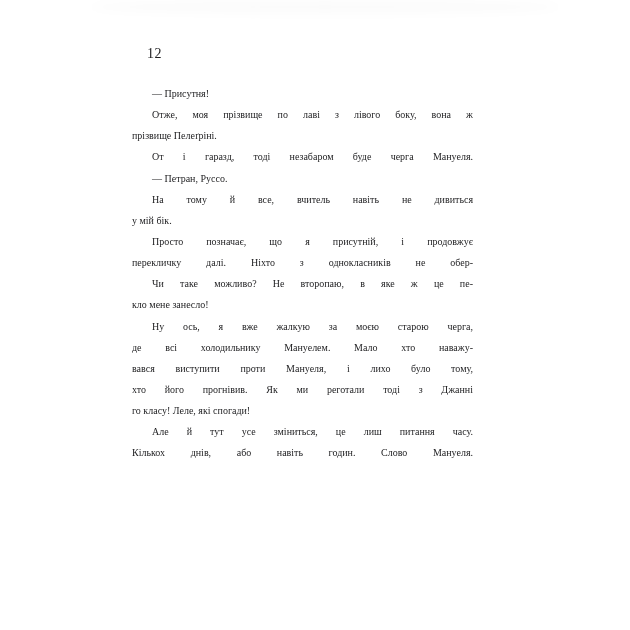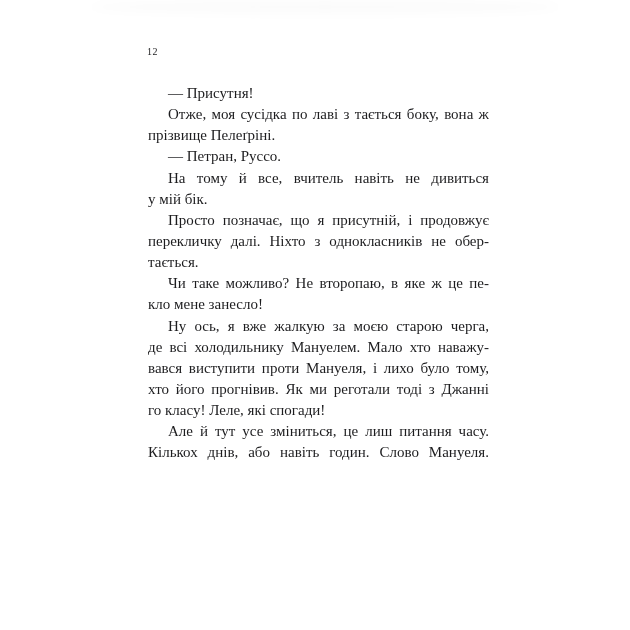--- a/index.html
+++ b/index.html
@@ -28,30 +28,30 @@
     height: 14px;
     background: rgba(0, 0, 0, 0.015);
     filter: blur(4px);
     border-radius: 50%;
     pointer-events: none;
   }
   .page-number {
     position: absolute;
     left: 147px;
     top: 46px;
-    font-size: 10px;
+    font-size: 14px;
     letter-spacing: 0.5px;
     color: var(--text-color, #1d1d1f);
   }
   .text-block {
     position: absolute;
-    left: 148px;
+    left: 132px;
     top: 83px;
     width: 341px;
-    font-size: 15px;
+    font-size: 10px;
     line-height: 21.15px;
     color: var(--text-color, #1d1d1f);
     text-rendering: optimizeLegibility;
   }
   .text-block .line {
     height: 21.15px;
     overflow: hidden;
     text-align: left;
     white-space: normal;
   }
@@ -64,28 +64,28 @@
   }
 </style>
 </head>
 <body style="--page-bg: #ffffff; --text-color: #1d1d1f;">
 
 <div class="book-page">
   <div class="page-edge-shadow"></div>
   <div class="page-number">12</div>
   <div class="text-block">
       <div class="line indent">— Присутня!</div>
-      <div class="line indent justify">Отже, моя сусідка по лаві з тається боку, вона ж</div>
+      <div class="line indent justify">Отже, моя прізвище по лаві з лівого боку, вона ж</div>
       <div class="line">прізвище Пелеґріні.</div>
+      <div class="line indent justify">От і гаразд, тоді незабаром буде черга Мануеля.</div>
       <div class="line indent">— Петран, Руссо.</div>
       <div class="line indent justify">На тому й все, вчитель навіть не дивиться</div>
       <div class="line">у мій бік.</div>
       <div class="line indent justify">Просто позначає, що я присутній, і продовжує</div>
       <div class="line justify">перекличку далі. Ніхто з однокласників не обер-</div>
-      <div class="line">тається.</div>
       <div class="line indent justify">Чи таке можливо? Не второпаю, в яке ж це пе-</div>
       <div class="line">кло мене занесло!</div>
       <div class="line indent justify">Ну ось, я вже жалкую за моєю старою черга,</div>
       <div class="line justify">де всі холодильнику Мануелем. Мало хто наважу-</div>
       <div class="line justify">вався виступити проти Мануеля, і лихо було тому,</div>
       <div class="line justify">хто його прогнівив. Як ми реготали тоді з Джанні</div>
       <div class="line">го класу! Леле, які спогади!</div>
       <div class="line indent justify">Але й тут усе зміниться, це лиш питання часу.</div>
       <div class="line justify">Кількох днів, або навіть годин. Слово Мануеля.</div>
     </div>

